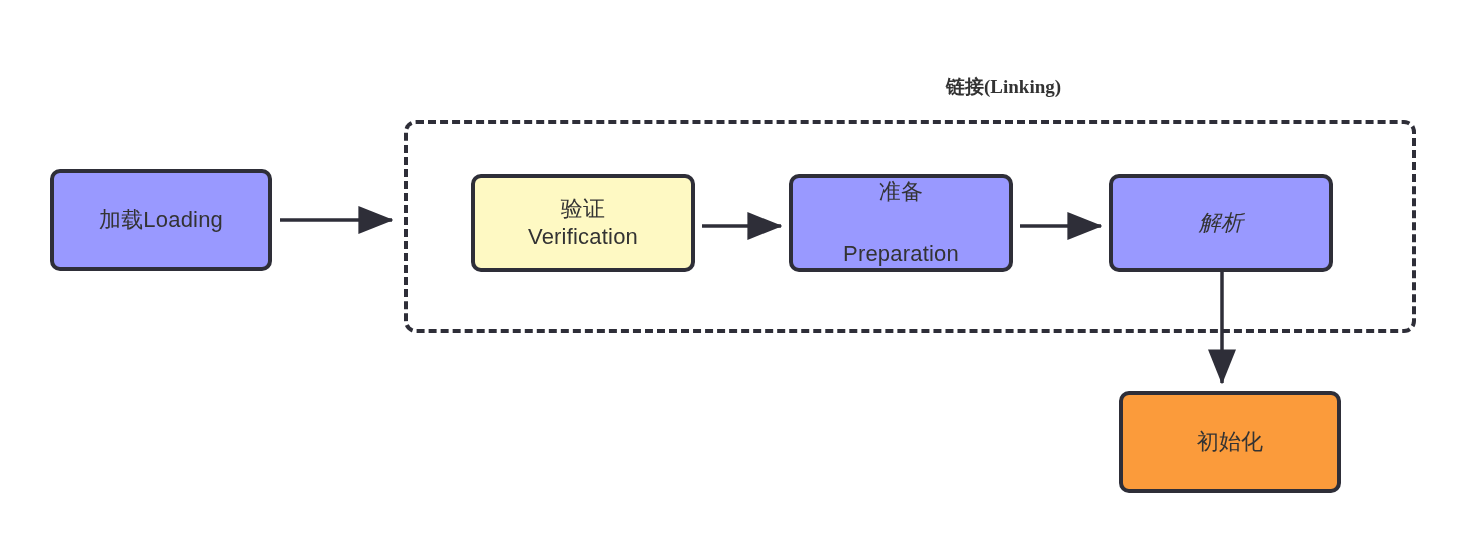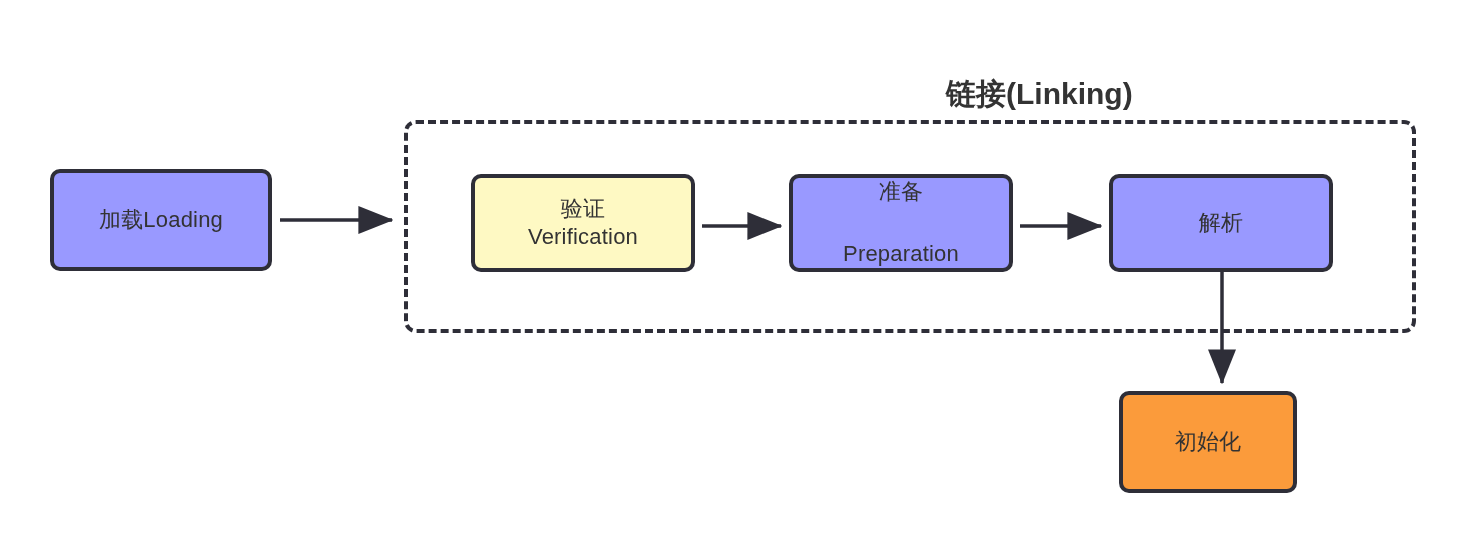--- a/index.html
+++ b/index.html
@@ -41,23 +41,24 @@
     letter-spacing: 0.2px;
   }
   .node-box .line-cn,
   .node-box .line-en {
     display: block;
     white-space: nowrap;
   }
   .group-title {
     position: absolute;
     font-weight: bold;
-    font-size: 30px;
+    font-size: 19px;
     color: #333333;
     white-space: nowrap;
+    font-family: Liberation Serif, serif;
   }
   .dashed-group {
     position: absolute;
     box-sizing: border-box;
     border: 4px dashed #2e2e38;
     border-radius: 12px;
     background: transparent;
   }
 </style>
 </head>
@@ -100,21 +101,21 @@
   <div class="node-box" id="node-verification" style="left: 471px; top: 174px; width: 224px; height: 98px; background: #fef9c3; border-color: rgb(46, 46, 56); color: rgb(51, 51, 51);">
     <span class="line-cn">验证</span>
     <span class="line-en">Verification</span>
   </div>
 
   <div class="node-box" id="node-preparation" style="left: 789px; top: 174px; width: 224px; height: 98px; background: rgb(153, 153, 255); border-color: rgb(46, 46, 56); color: rgb(51, 51, 51); justify-content: space-between;">
     <span class="line-cn">准备</span>
     <span class="line-en">Preparation</span>
   </div>
 
-  <div class="node-box" id="node-resolution" style="left: 1109px; top: 174px; width: 224px; height: 98px; background: rgb(153, 153, 255); border-color: rgb(46, 46, 56); color: rgb(51, 51, 51);">
+  <div class="node-box" id="node-resolution" style="left: 1109px; top: 174px; width: 224px; height: 98px; background: rgb(153, 153, 255); border-color: rgb(46, 46, 56); color: rgb(51, 51, 51); font-style: italic;">
     <span class="line-cn">解析</span>
   </div>
 
-  <div class="node-box" id="node-initialization" style="left: 1119px; top: 391px; width: 178px; height: 102px; background: rgb(251, 155, 59); border-color: rgb(46, 46, 56); color: rgb(51, 51, 51);">
+  <div class="node-box" id="node-initialization" style="left: 1119px; top: 391px; width: 222px; height: 102px; background: rgb(251, 155, 59); border-color: rgb(46, 46, 56); color: rgb(51, 51, 51);">
     <span class="line-cn">初始化</span>
   </div>
 
 </div>
 
 </body></html>

